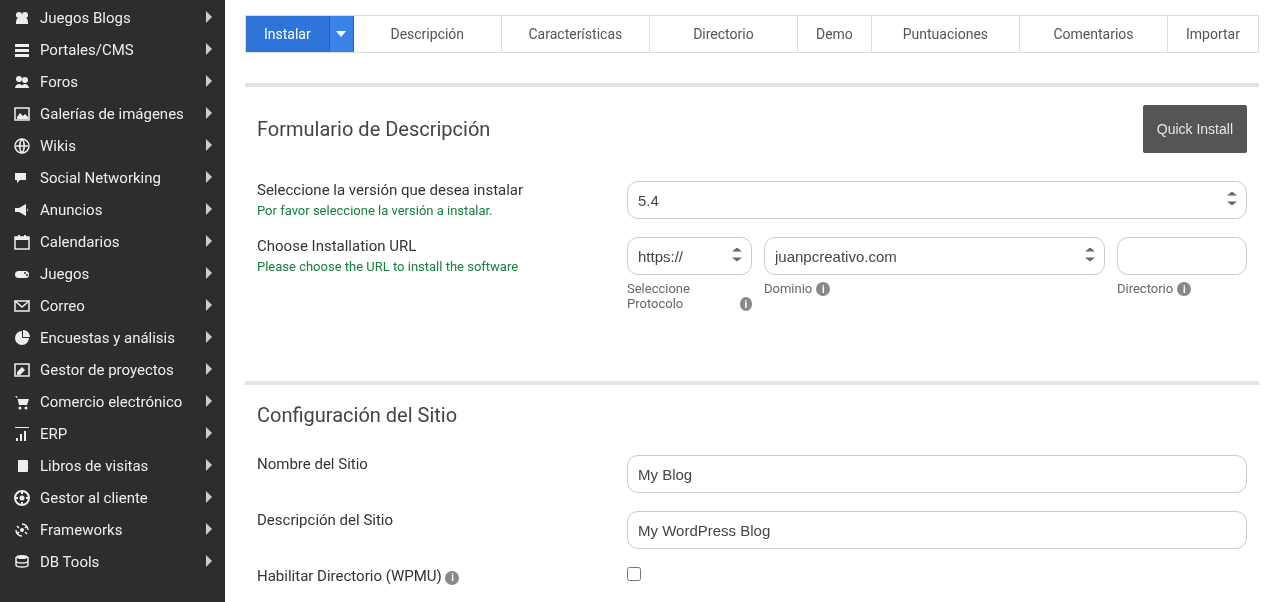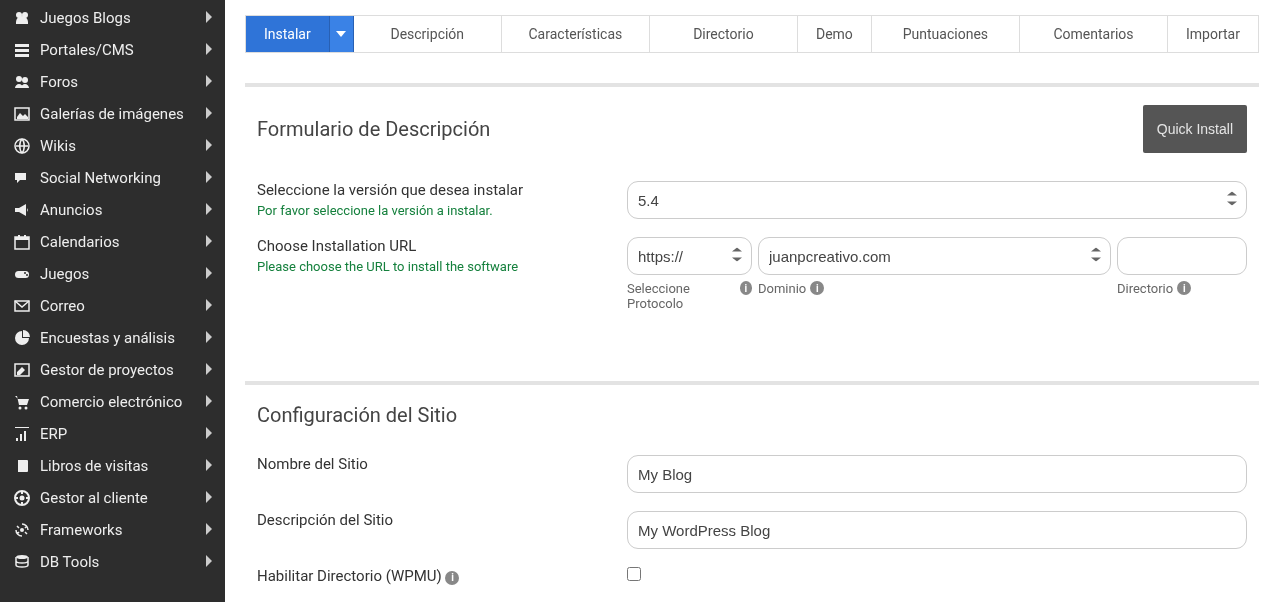--- a/index.html
+++ b/index.html
@@ -25,25 +25,25 @@
 .quick-btn { background:#555; color:#e5e5e5; border:none; padding:16px 14px; font-size:14px; cursor:pointer; border-radius:2px; }
 .formrow { display:flex; margin-bottom: 18px; }
 .formlabel { width: 370px; padding-right: 20px; }
 .formlabel .lbl { font-size: 15px; color:#333; display:block; margin-bottom:4px; }
 .formlabel .hint { font-size: 13px; color:#15803d; display:block; }
 .formfield { flex:1; }
 .select-ctl, .text-ctl { width: 100%; height: 38px; border:1px solid #ccc; border-radius:11px; padding: 6px 30px 6px 10px; font-size: 15px; background:#fff; color:#444; appearance:none; position:relative; }
 .select-wrap { position:relative; }
 .select-wrap .caret { position:absolute; right:10px; top:50%; transform:translateY(-50%); pointer-events:none; }
 .select-wrap .caret svg{width:10px;height:14px; fill:#666;}
-.urlrow { display:flex; gap:6px; }
+.urlrow { display:flex; gap:12px; }
 .urlrow .col-proto { width: 125px; }
 .urlrow .col-dom { flex:1; }
 .urlrow .col-dir { width: 130px; }
-.sublabel { font-size:13px; color:#666; margin-top:6px; display:flex; align-items:flex-start; gap:4px; }
+.sublabel { font-size:13px; color:#666; margin-top:6px; display:flex; align-items:flex-end; gap:4px; }
 .info-circle{width:14px;height:14px;border-radius:50%;background:#888;color:#fff;display:inline-flex;align-items:center;justify-content:center;font-size:10px;font-weight:bold;}
 .checkbox-ctl { width:14px; height:14px; }
 </style>
 </head>
 <body>
 
 <div class="layout">
 
   <div class="sidebar">
 

